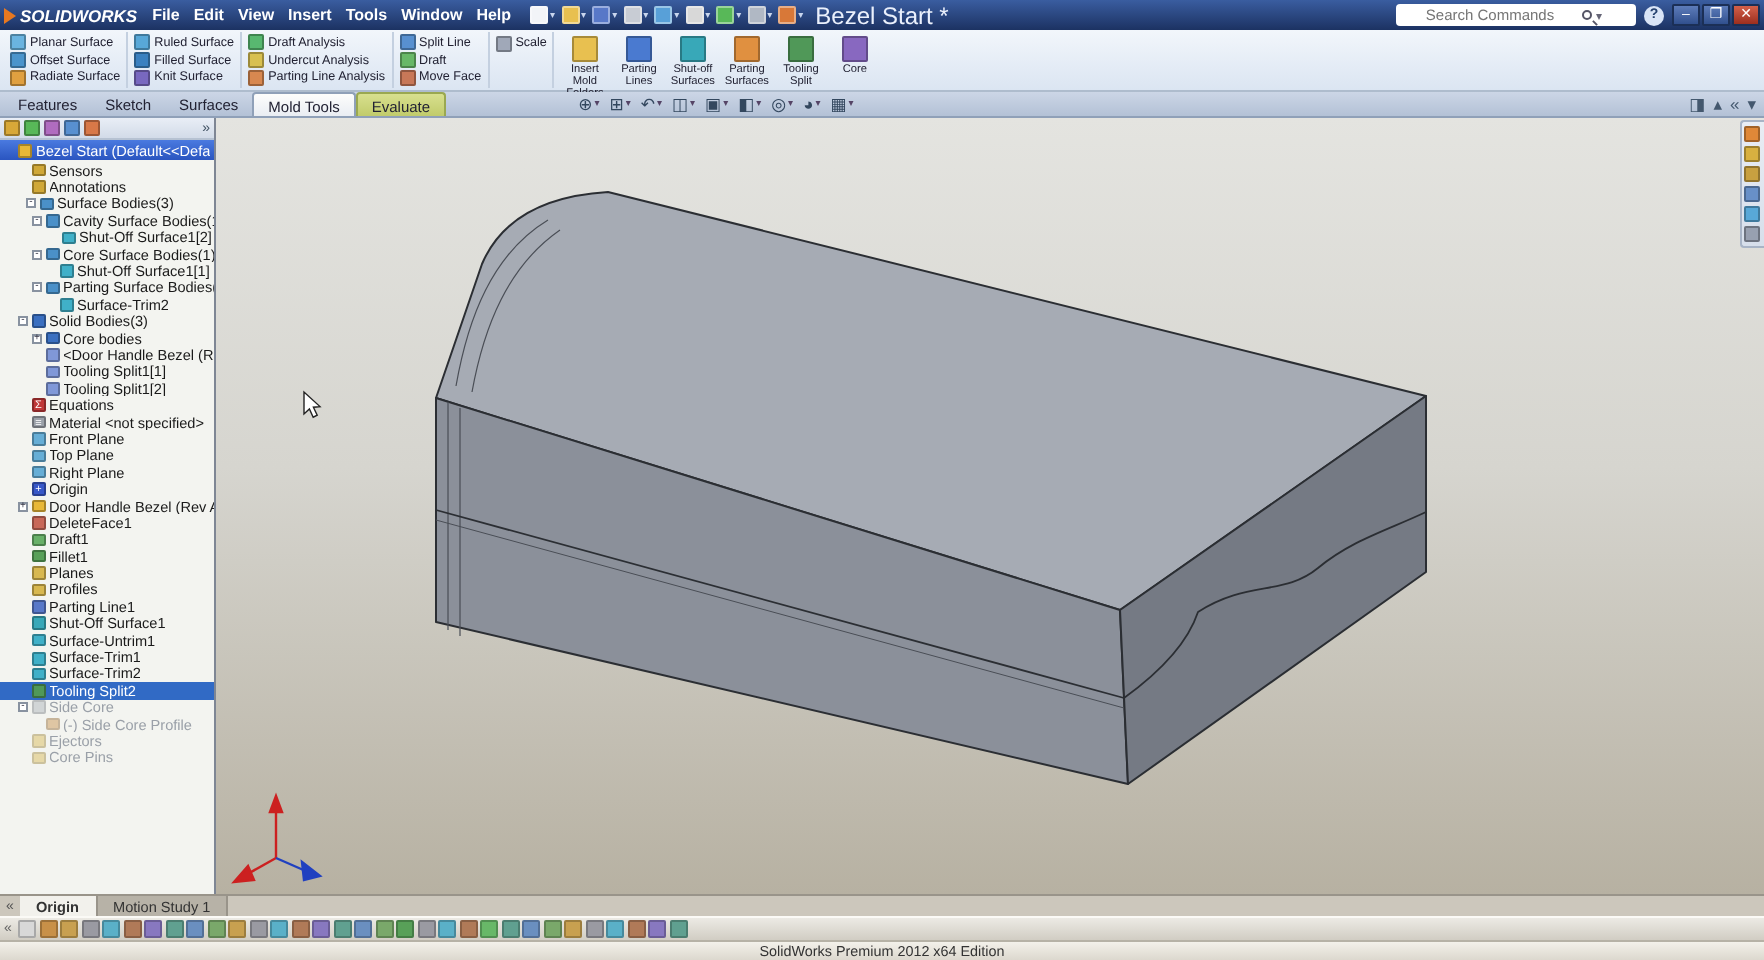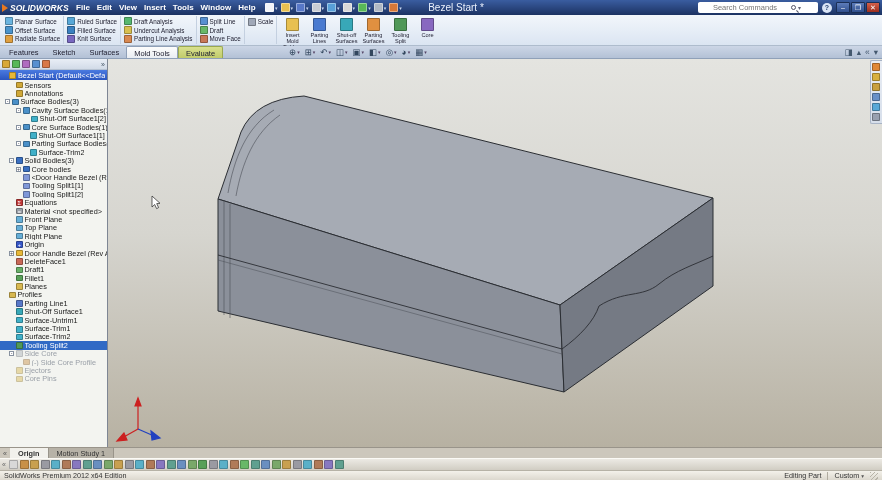--- a/index.html
+++ b/index.html
@@ -9,21 +9,21 @@
   
   .titlebar{position:absolute;top:0;left:0;right:0;height:15px;display:flex;align-items:center;
     background:linear-gradient(#3a5da0,#1c3262);color:#fff;padding:0 2px;gap:1px;z-index:30;}
   .logo{display:flex;align-items:center;gap:2px;font-weight:bold;font-style:italic;font-size:8.5px;margin-right:3px;white-space:nowrap;}
   .logo-mark{width:0;height:0;border-left:6px solid #e87820;border-top:4px solid transparent;border-bottom:4px solid transparent;}
   .menu-item{padding:0 3.5px;height:15px;line-height:15px;font-size:8px;cursor:default;}
   .qat{display:flex;align-items:center;gap:1px;margin-left:4px;}
   .qat-btn{display:flex;align-items:center;gap:1px;padding:0 1px;}
   .qat-icon{width:9px;height:9px;border-radius:1px;border:1px solid rgba(255,255,255,.4);}
   .qat-caret{font-size:5px;color:#c9d6ee;}
-  .doc-title{position:absolute;left:50%;transform:translateX(-50%);font-size:10px;color:#eaf0fc;white-space:nowrap;margin-left:15px;}
+  .doc-title{position:absolute;left:50%;transform:translateX(-50%);font-size:12px;color:#eaf0fc;white-space:nowrap;}
   .search-box{margin-left:auto;display:flex;align-items:center;background:#fff;border-radius:2px;height:11px;width:120px;padding:0 3px;gap:2px;}
   .search-box input{border:none;outline:none;background:transparent;font-size:7.5px;width:88px;color:#444;font-family:"Liberation Sans",sans-serif;text-align:center;}
   .mag{width:5px;height:5px;border:1px solid #556;border-radius:50%;position:relative;flex:none;}
   .mag::after{content:"";position:absolute;width:3px;height:1px;background:#556;transform:rotate(45deg);left:4px;top:5px;}
   .search-caret{font-size:6px;color:#667;}
   .help-btn{width:10px;height:10px;border-radius:50%;background:#d9e4f6;color:#24406e;font-size:7px;font-weight:bold;text-align:center;line-height:10px;margin:0 3px;}
   .win-btns{display:flex;gap:1px;}
   .win-btn{width:14px;height:11px;font-size:7px;line-height:10px;text-align:center;color:#fff;
     background:linear-gradient(#5d7cba,#31508e);border:1px solid #1b2f56;border-radius:1px;}
   .win-btn.close{background:linear-gradient(#d4604a,#9c2e1e);}
@@ -83,21 +83,21 @@
   .model-tabs{position:absolute;top:447px;left:0;right:0;height:11px;background:#ccc7bc;border-top:1px solid #99948a;
     display:flex;align-items:center;font-size:7.3px;z-index:20;}
   .mt-scroll{width:10px;text-align:center;color:#555;font-size:7px;}
   .mtab{padding:0 8px;height:11px;line-height:11px;background:#b7b2a7;color:#333;border-right:1px solid #99948a;cursor:default;}
   .mtab.active{background:#f2f1ec;font-weight:bold;}
   .bottom-toolbar{position:absolute;top:458px;left:0;right:0;height:12px;background:linear-gradient(#eceae4,#d1cdc3);
     border-top:1px solid #fbfaf6;display:flex;align-items:center;gap:1.5px;padding:0 2px;z-index:20;}
   .bt-chev{font-size:7px;color:#666;margin-right:2px;}
   .bt-icon{width:9px;height:9px;border-radius:1px;border:1px solid rgba(0,0,0,.22);}
   .statusbar{position:absolute;top:470px;left:0;right:0;height:10px;background:linear-gradient(#f3f1ea,#dcd8ce);
-    border-top:1px solid #b6b2a6;display:flex;align-items:center;font-size:7.2px;color:#333;padding:0 4px;z-index:20;}
+    border-top:1px solid #b6b2a6;display:flex;align-items:center;font-size:7.2px;color:#333;padding:0 4px;z-index:20;flex-direction:column;}
   .sb-right{margin-left:auto;display:flex;align-items:center;gap:6px;}
   .sb-sep{width:1px;height:8px;background:#b0aca0;}
   .sb-caret{font-size:5.5px;color:#555;}
   .grip{width:8px;height:8px;background:repeating-linear-gradient(135deg,#b8b4a8 0 1px,transparent 1px 3px);}
 </style>
 </head>
 <body>
 
 <div class="titlebar">
   <span class="logo">
@@ -333,21 +333,21 @@
         <div class="trow" style="padding-left: 9px;">
           <span class="exp none"></span>
           <span class="icn tic" style="background: rgb(208, 168, 56);"></span>
           <span class="tlabel">Sensors</span>
         </div>
         <div class="trow" style="padding-left: 9px;">
           <span class="exp none"></span>
           <span class="icn tic" style="background: rgb(208, 168, 56);"></span>
           <span class="tlabel">Annotations</span>
         </div>
-        <div class="trow" style="padding-left: 5px;">
+        <div class="trow" style="padding-left: 13px;">
           <span class="exp">-</span>
           <span class="icn tic" style="background: rgb(74, 144, 200);"></span>
           <span class="tlabel">Surface Bodies(3)</span>
         </div>
         <div class="trow" style="padding-left: 16px;">
           <span class="exp">-</span>
           <span class="icn tic" style="background: rgb(74, 144, 200);"></span>
           <span class="tlabel">Cavity Surface Bodies(1)</span>
         </div>
         <div class="trow" style="padding-left: 23px; justify-content: center;">
@@ -448,21 +448,21 @@
         <div class="trow" style="padding-left: 9px;">
           <span class="exp none"></span>
           <span class="icn tic" style="background: rgb(88, 160, 88);"></span>
           <span class="tlabel">Fillet1</span>
         </div>
         <div class="trow" style="padding-left: 9px;">
           <span class="exp none"></span>
           <span class="icn tic" style="background: rgb(216, 184, 80);"></span>
           <span class="tlabel">Planes</span>
         </div>
-        <div class="trow" style="padding-left: 2px;">
+        <div class="trow" style="padding-left: 9px;">
           <span class="exp none"></span>
           <span class="icn tic" style="background: rgb(216, 184, 80);"></span>
           <span class="tlabel">Profiles</span>
         </div>
         <div class="trow" style="padding-left: 9px;">
           <span class="exp none"></span>
           <span class="icn tic" style="background: rgb(88, 120, 200);"></span>
           <span class="tlabel">Parting Line1</span>
         </div>
         <div class="trow" style="padding-left: 9px;">

